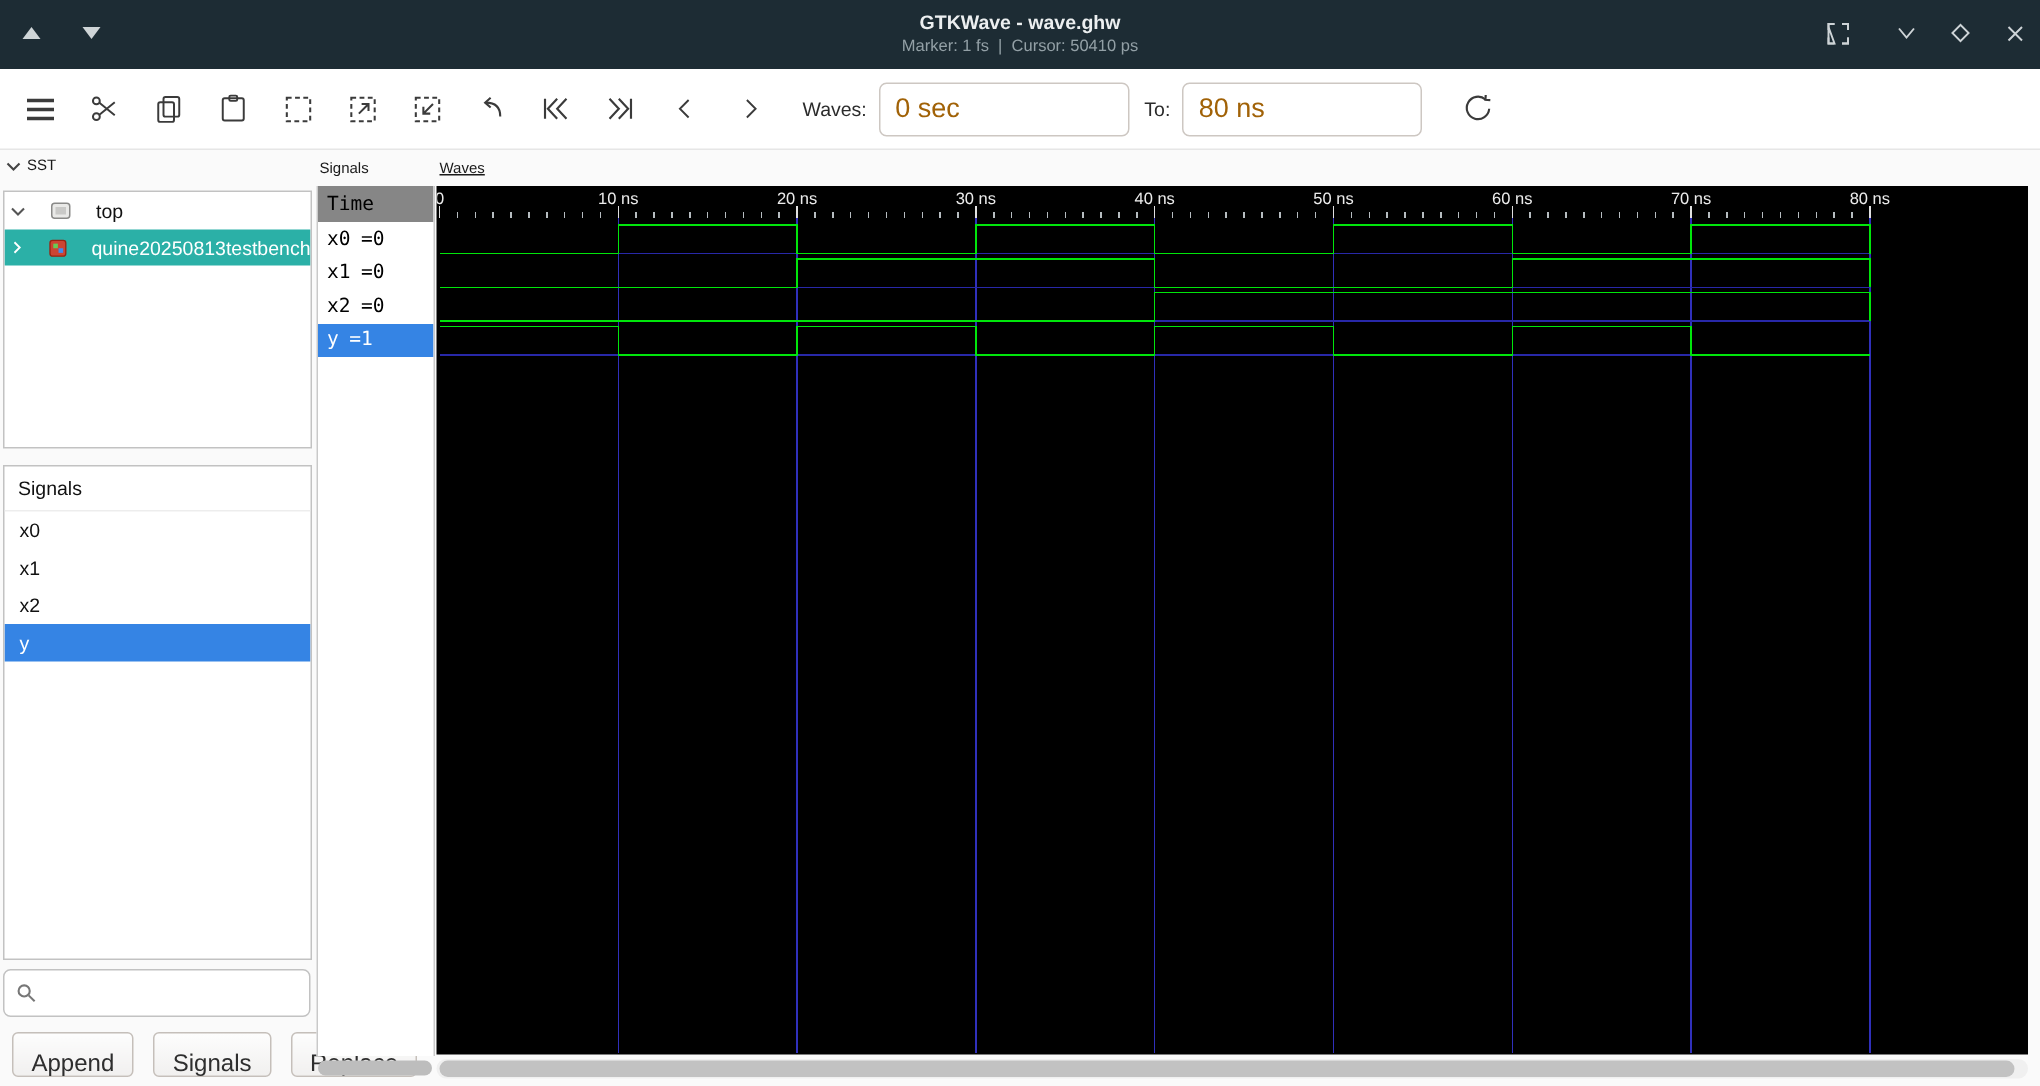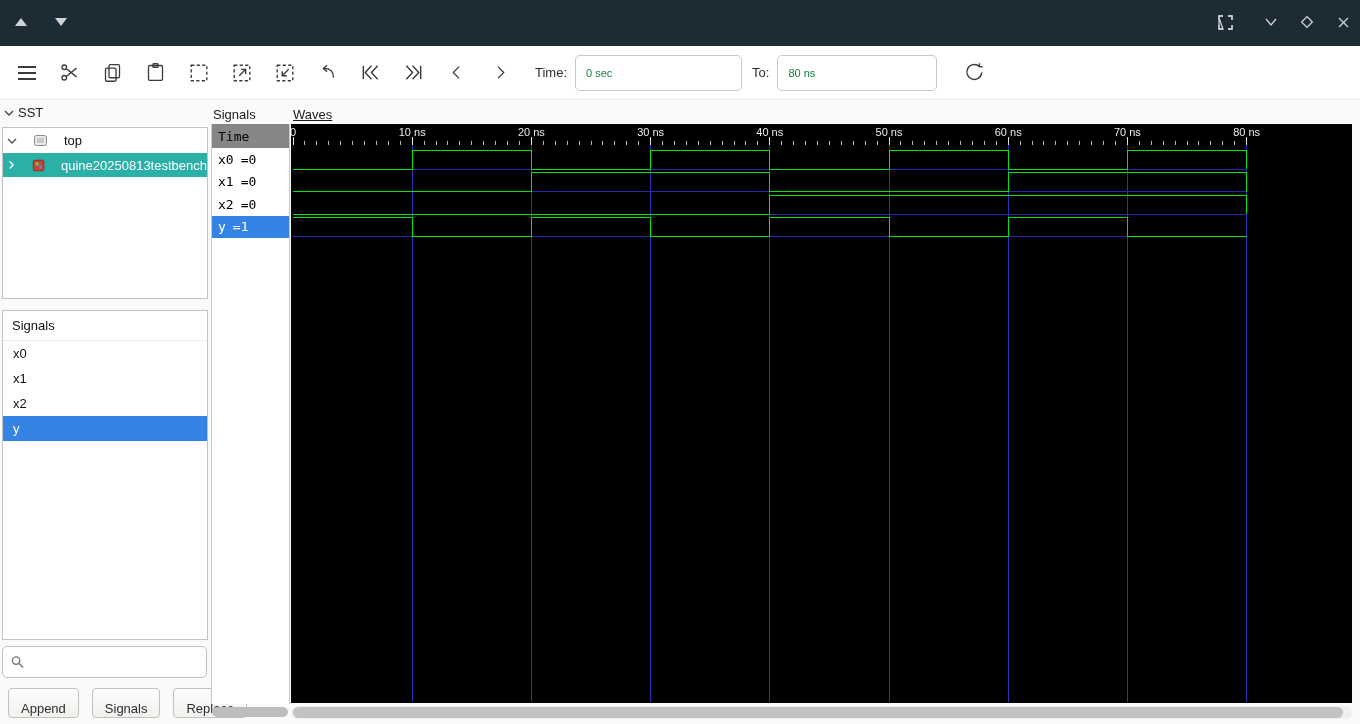--- a/index.html
+++ b/index.html
@@ -16,42 +16,42 @@
   .hb-title { font-size:13px; font-weight:700; }
   .hb-sub { font-size:11px; color:#93a0a6; margin-top:3px; white-space:pre; }
   .hb-right { position:absolute; right:8px; top:13px; display:flex; align-items:center; gap:18px; }
   .hicn path, .hicn rect, .hicn line, .hicn polyline { stroke:#cdd3d6; fill:none; stroke-width:1.3px; }
 
   
   .toolbar { position:absolute; top:46px; left:0; right:0; height:54px; background:#ffffff; border-bottom:1px solid #e6e6e6; display:flex; align-items:center; padding-left:5px; }
   .tb-btn { width:43px; height:42px; display:flex; align-items:center; justify-content:center; background:transparent; border:none; cursor:pointer; }
   .ticn path, .ticn rect, .ticn circle, .ticn line, .ticn polyline { stroke:#3b3b3b; fill:none; stroke-width:1.5px; }
   .tb-label { font-size:13px; color:#2b2b2b; margin-left:14px; }
-  .tb-input { height:36px; border:1px solid #cdc7c2; border-radius:5px; background:#fff; font-size:11px; font-family:"Liberation Sans",sans-serif; padding:0 10px; margin-left:8px; color:#15803d; }
+  .tb-input { height:36px; border:1px solid #cdc7c2; border-radius:5px; background:#fff; font-size:18px; font-family:"Liberation Sans",sans-serif; padding:0 10px; margin-left:8px; color:#a16207; }
   #from-input { width:167px; }
   #to-input { width:160px; }
 
   
-  .pane-label { position:absolute; font-size:13px; color:#1a1a1a; display:flex; align-items:center; gap:4px; }
+  .pane-label { position:absolute; font-size:10px; color:#1a1a1a; display:flex; align-items:center; gap:4px; }
 
   
   .tree-box { position:absolute; left:2px; top:127px; width:206px; height:172px; background:#fff; border:1px solid #c2c2c2; overflow:hidden; }
   .tree-row { height:25px; display:flex; align-items:center; font-size:13px; white-space:nowrap; gap:16px; padding-left:4px; color:#111; overflow:hidden; }
   .tree-row.selected { height:24px; background:#2bb0a7; color:#fff; }
 
   .signals-box { position:absolute; left:2px; top:310px; width:206px; height:330px; background:#fff; border:1px solid #c2c2c2; overflow:hidden; }
   .sig-header { height:30px; line-height:29px; padding-left:9px; font-size:13px; color:#111; border-bottom:1px solid #ededed; }
   .sig-item { height:25px; line-height:25px; padding-left:10px; font-size:13px; color:#111; cursor:pointer; }
   .sig-item.selected { background:#3584e4; color:#fff; }
 
   .search-box { position:absolute; left:2px; top:646px; width:205px; height:32px; background:#fff; border:1px solid #c2c2c2; border-radius:5px; display:flex; align-items:center; padding-left:8px; gap:6px; }
   .search-box input { border:none; outline:none; flex:1; height:26px; font-size:13px; font-family:"Liberation Sans",sans-serif; background:transparent; }
 
   .action-row { position:absolute; left:8px; top:688px; display:flex; gap:13px; }
-  .gtk-btn { height:30px; padding:12px 12px; font-size:13px; font-family:"Liberation Sans",sans-serif; color:#2e2e2e; background:linear-gradient(#fdfdfd,#f1f0ef); border:1px solid #c5bfba; border-radius:4px; cursor:pointer; }
+  .gtk-btn { height:30px; padding:12px 12px; font-size:16px; font-family:"Liberation Sans",sans-serif; color:#2e2e2e; background:linear-gradient(#fdfdfd,#f1f0ef); border:1px solid #c5bfba; border-radius:4px; cursor:pointer; }
 
   
   .names-col { position:absolute; left:211px; top:124px; width:79px; height:580px; background:#fff; border-left:1px solid #c9c9c9; border-right:1px solid #c9c9c9; overflow:hidden; }
   .time-header { height:24px; display:flex; align-items:center; background:#868686; color:#000; font-family:"DejaVu Sans Mono",monospace; font-size:13px; padding-left:6px; }
   .name-row { height:22.5px; display:flex; align-items:center; font-family:"DejaVu Sans Mono",monospace; font-size:13px; color:#000; padding-left:6px; white-space:nowrap; cursor:pointer; }
   .name-row .vl { margin-left:7px; }
   .name-row.selected { background:#3584e4; color:#fff; }
   .names-scroll { position:absolute; left:212px; top:707px; width:76px; height:10px; background:#bdbdbd; border-radius:5px; }
 
   
@@ -68,20 +68,24 @@
 
   <header class="headerbar">
     <div class="hb-left">
       <button class="hb-btn">
           <span class="tri-up"></span>
         </button>
       <button class="hb-btn">
           <span class="tri-down"></span>
         </button>
     </div>
+    <div class="hb-center">
+      <div class="hb-title">GTKWave - wave.ghw</div>
+      <div class="hb-sub">Marker: 1 fs  |  Cursor: 50410 ps</div>
+    </div>
     <div class="hb-right">
       <button class="hb-btn" style="margin-right:10px;">
         <svg class="hicn" width="17" height="17" viewBox="0 0 17 17">
             <path d="M2 6V2h4M11 2h4v4M15 11v4h-4M6 15H2v-11z" fill="none"></path>
             <path d="M2 6V2h4 M11 2h4v4 M15 11v4h-4 M6 15H2v-4"></path>
           </svg>
       </button>
       <button class="hb-btn">
         <svg class="hicn" width="14" height="10" viewBox="0 0 14 10">
             <polyline points="2,2 7,8 12,2"></polyline>
@@ -165,21 +169,21 @@
     <button class="tb-btn">
       <svg class="ticn" width="20" height="21" viewBox="0 0 24 22">
           <path d="M14.5 4L7.5 11l7 7"></path>
         </svg>
     </button>
     <button class="tb-btn">
       <svg class="ticn" width="20" height="21" viewBox="0 0 24 22">
           <path d="M9.5 4l7 7-7 7"></path>
         </svg>
     </button>
-    <span class="tb-label">Time:</span>
+    <span class="tb-label">Waves:</span>
     <input id="from-input" class="tb-input" value="0 sec" style="">
     <span class="tb-label" style="margin-left:10px;">To:</span>
     <input id="to-input" class="tb-input" value="80 ns" style="">
     <button class="tb-btn" style="margin-left:16px;">
       <svg class="ticn" width="23" height="23" viewBox="0 0 24 24">
           <path d="M19.6 12a7.8 7.8 0 1 1-2.6-6.4"></path>
           <path d="M17.2 2.4l-.2 3.4 3.4.2"></path>
         </svg>
     </button>
   </div>

